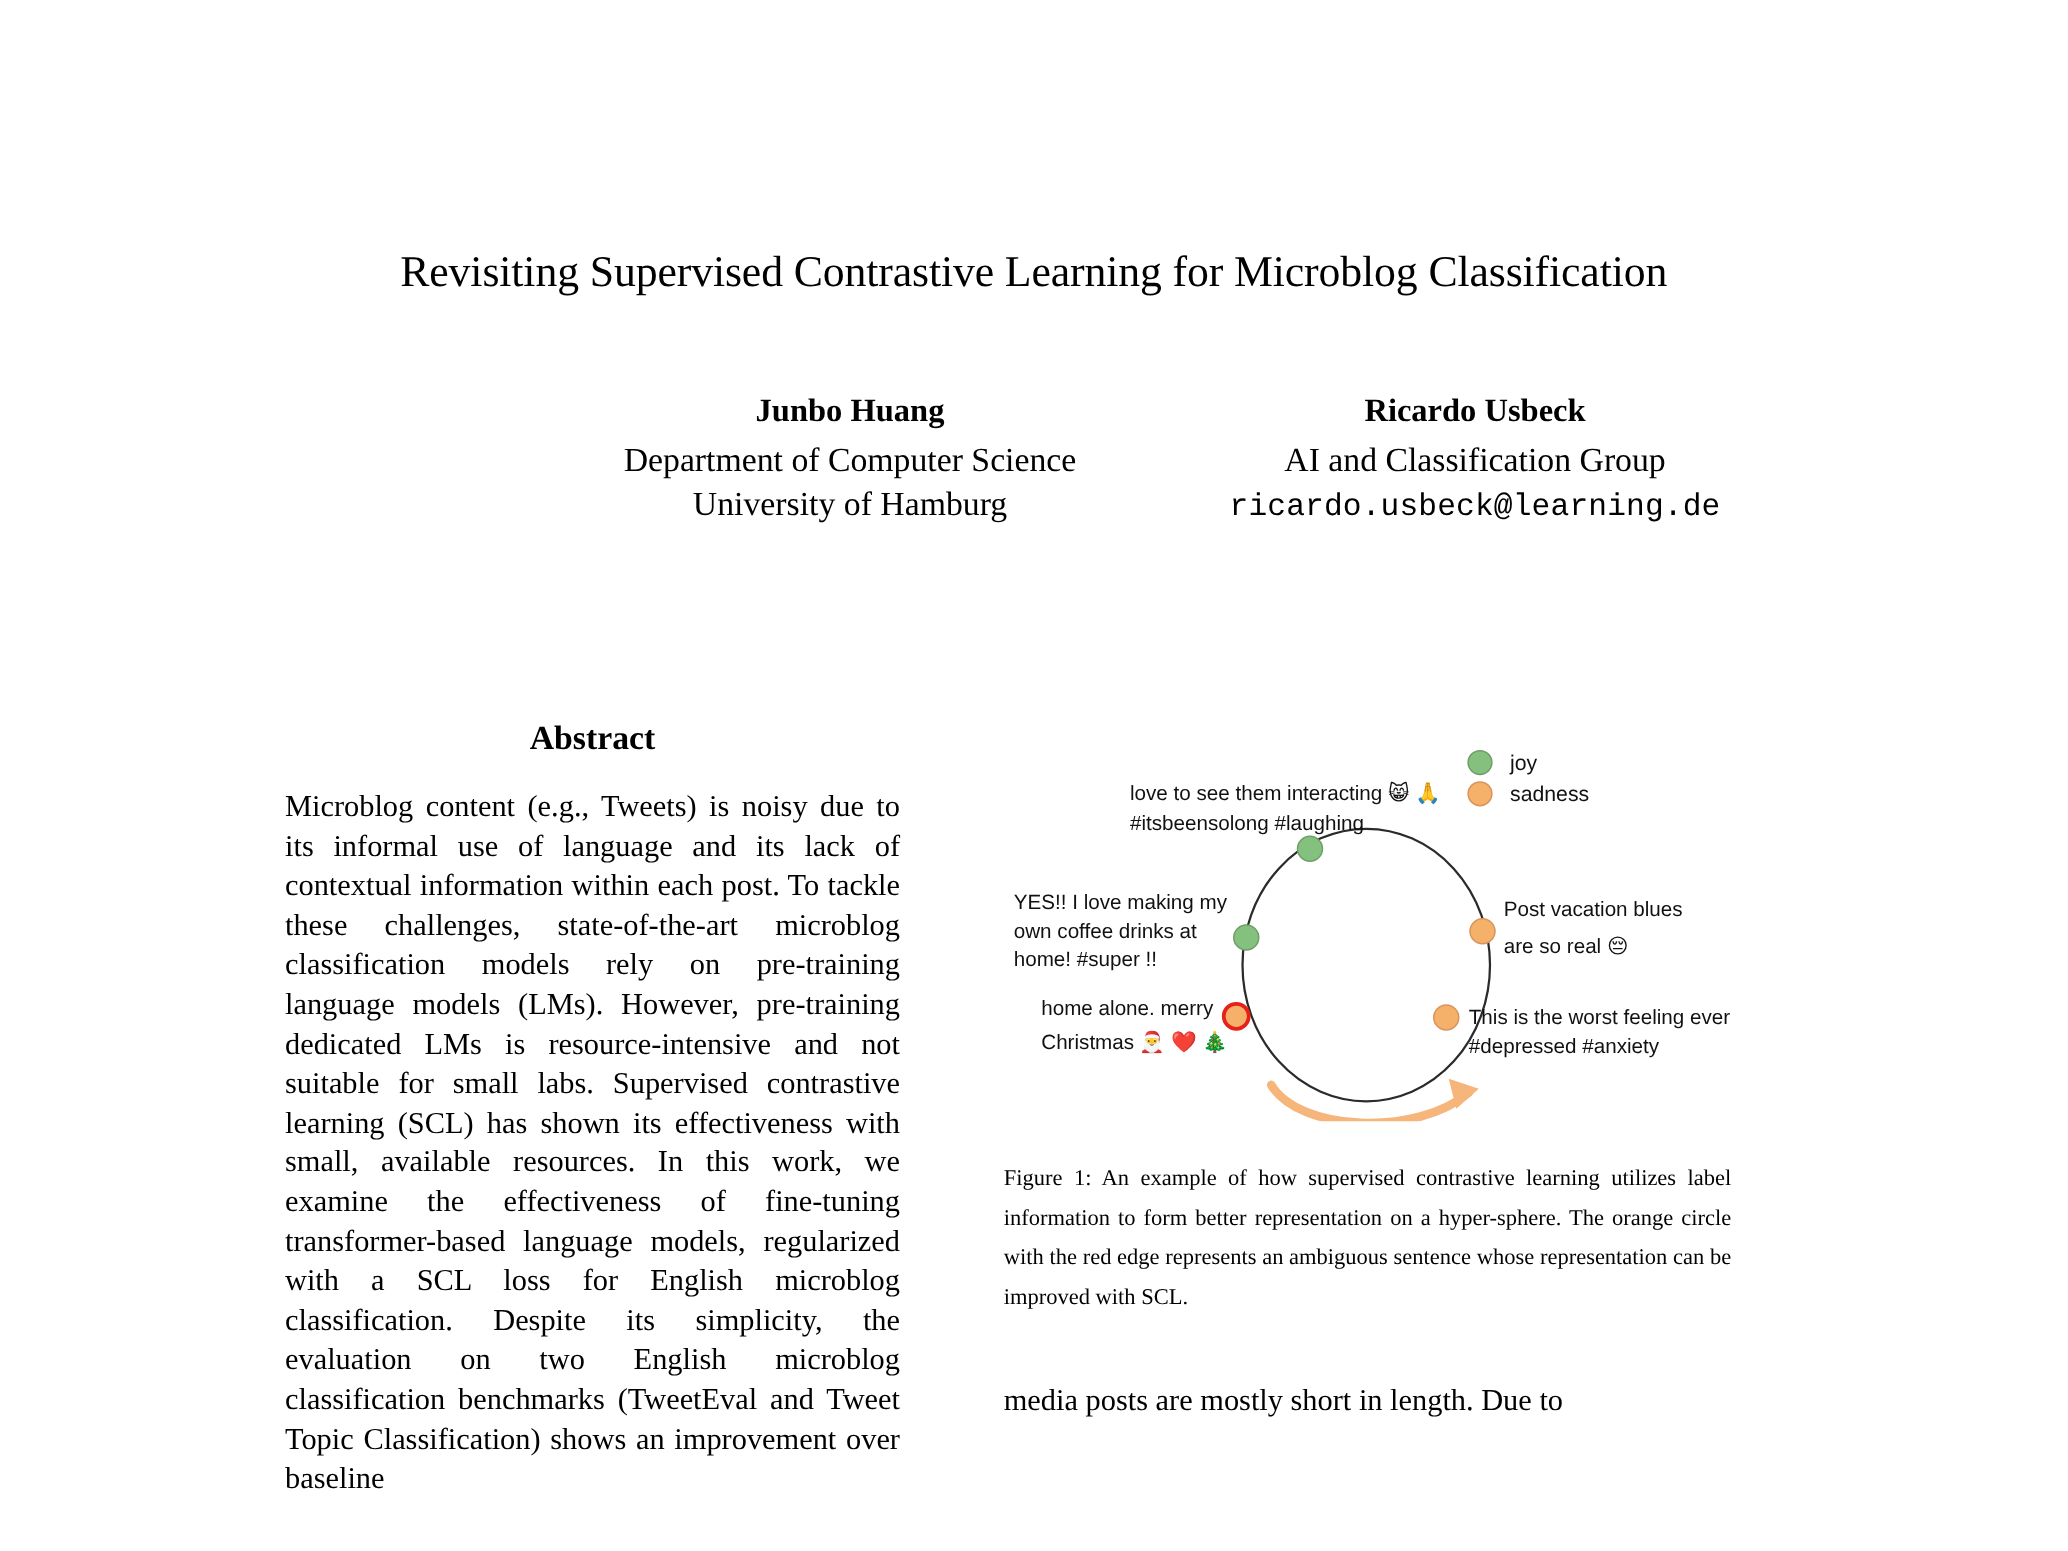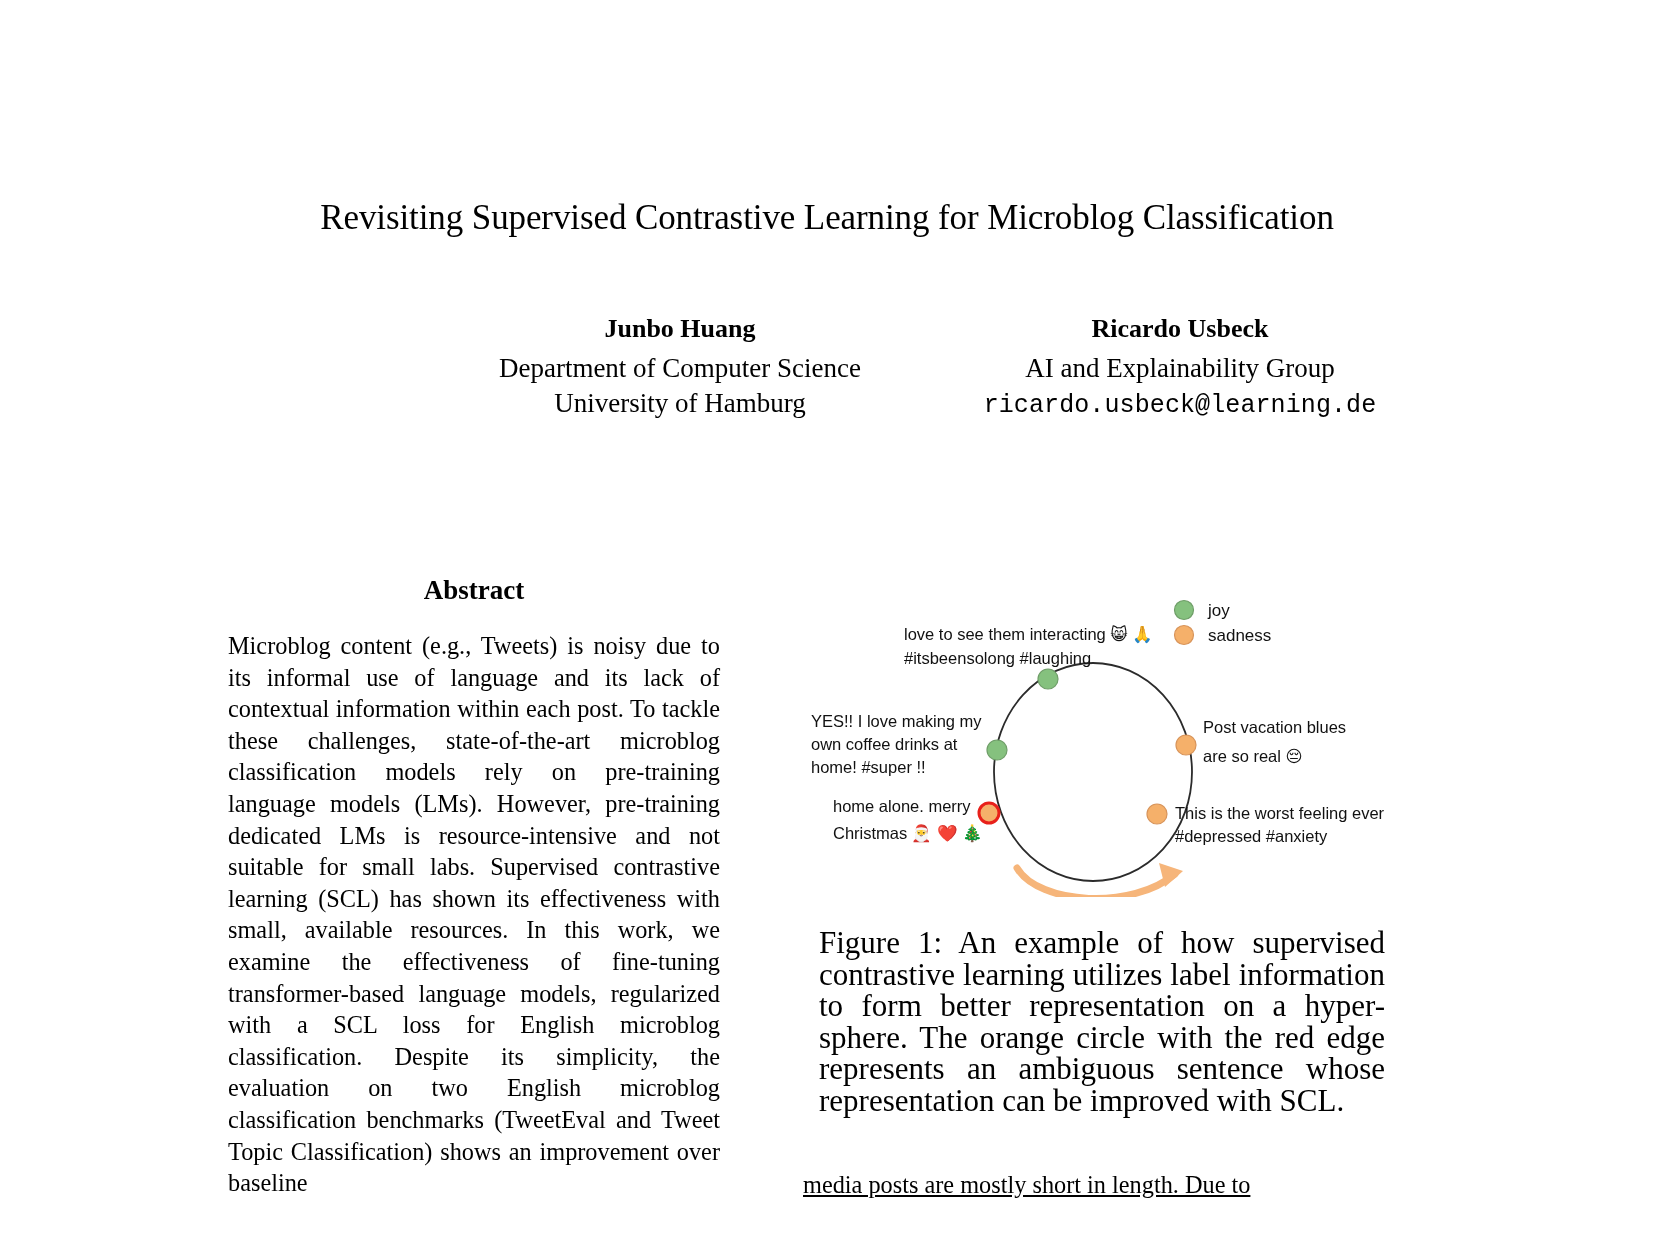--- a/index.html
+++ b/index.html
@@ -99,31 +99,30 @@
   .figure-wrap {
     position: relative;
     width: 582px;
     height: 310px;
     margin: 12px 0 0 0;
   }
   .figure-wrap svg {
     display: block;
   }
   #figure-caption {
-    font-size: 31px;
+    font-size: 18px;
     line-height: 31.6px;
     text-align: justify;
-    margin: 30px 0 0 16px;
+    margin: 30px 0 0 0;
   }
   #body-continued {
     font-size: 24.3px;
     line-height: 31.6px;
     text-align: justify;
     margin: 52px 0 0 0;
-    text-decoration: underline;
   }
 
   .fig-text {
     font-family: "Liberation Sans", "DejaVu Sans", sans-serif;
     font-size: 16.5px;
     fill: #111111;
   }
   .legend-text {
     font-family: "Liberation Sans", "DejaVu Sans", sans-serif;
     font-size: 17px;
@@ -140,21 +139,21 @@
   <div class="authors">
 
     <div class="author-block">
       <span class="author-name">Junbo Huang</span>
       <span class="author-affil">Department of Computer Science</span>
       <span class="author-affil">University of Hamburg</span>
     </div>
 
     <div class="author-block">
       <span class="author-name">Ricardo Usbeck</span>
-      <span class="author-affil">AI and Explainability Group</span>
+      <span class="author-affil">AI and Classification Group</span>
       <span class="author-email">ricardo.usbeck@learning.de</span>
     </div>
 
   </div>
 
   <div class="col-left">
     <h2 id="abstract-heading">Abstract</h2>
     <p id="abstract-body">Microblog content (e.g., Tweets) is noisy due to its informal use of language and its lack of contextual information within each post. To tackle these challenges, state-of-the-art microblog classification models rely on pre-training language models (LMs). However, pre-training dedicated LMs is resource-intensive and not suitable for small labs. Supervised contrastive learning (SCL) has shown its effectiveness with small, available resources. In this work, we examine the effectiveness of fine-tuning transformer-based language models, regularized with a SCL loss for English microblog classification. Despite its simplicity, the evaluation on two English microblog classification benchmarks (TweetEval and Tweet Topic Classification) shows an improvement over baseline</p>
   </div>
 

